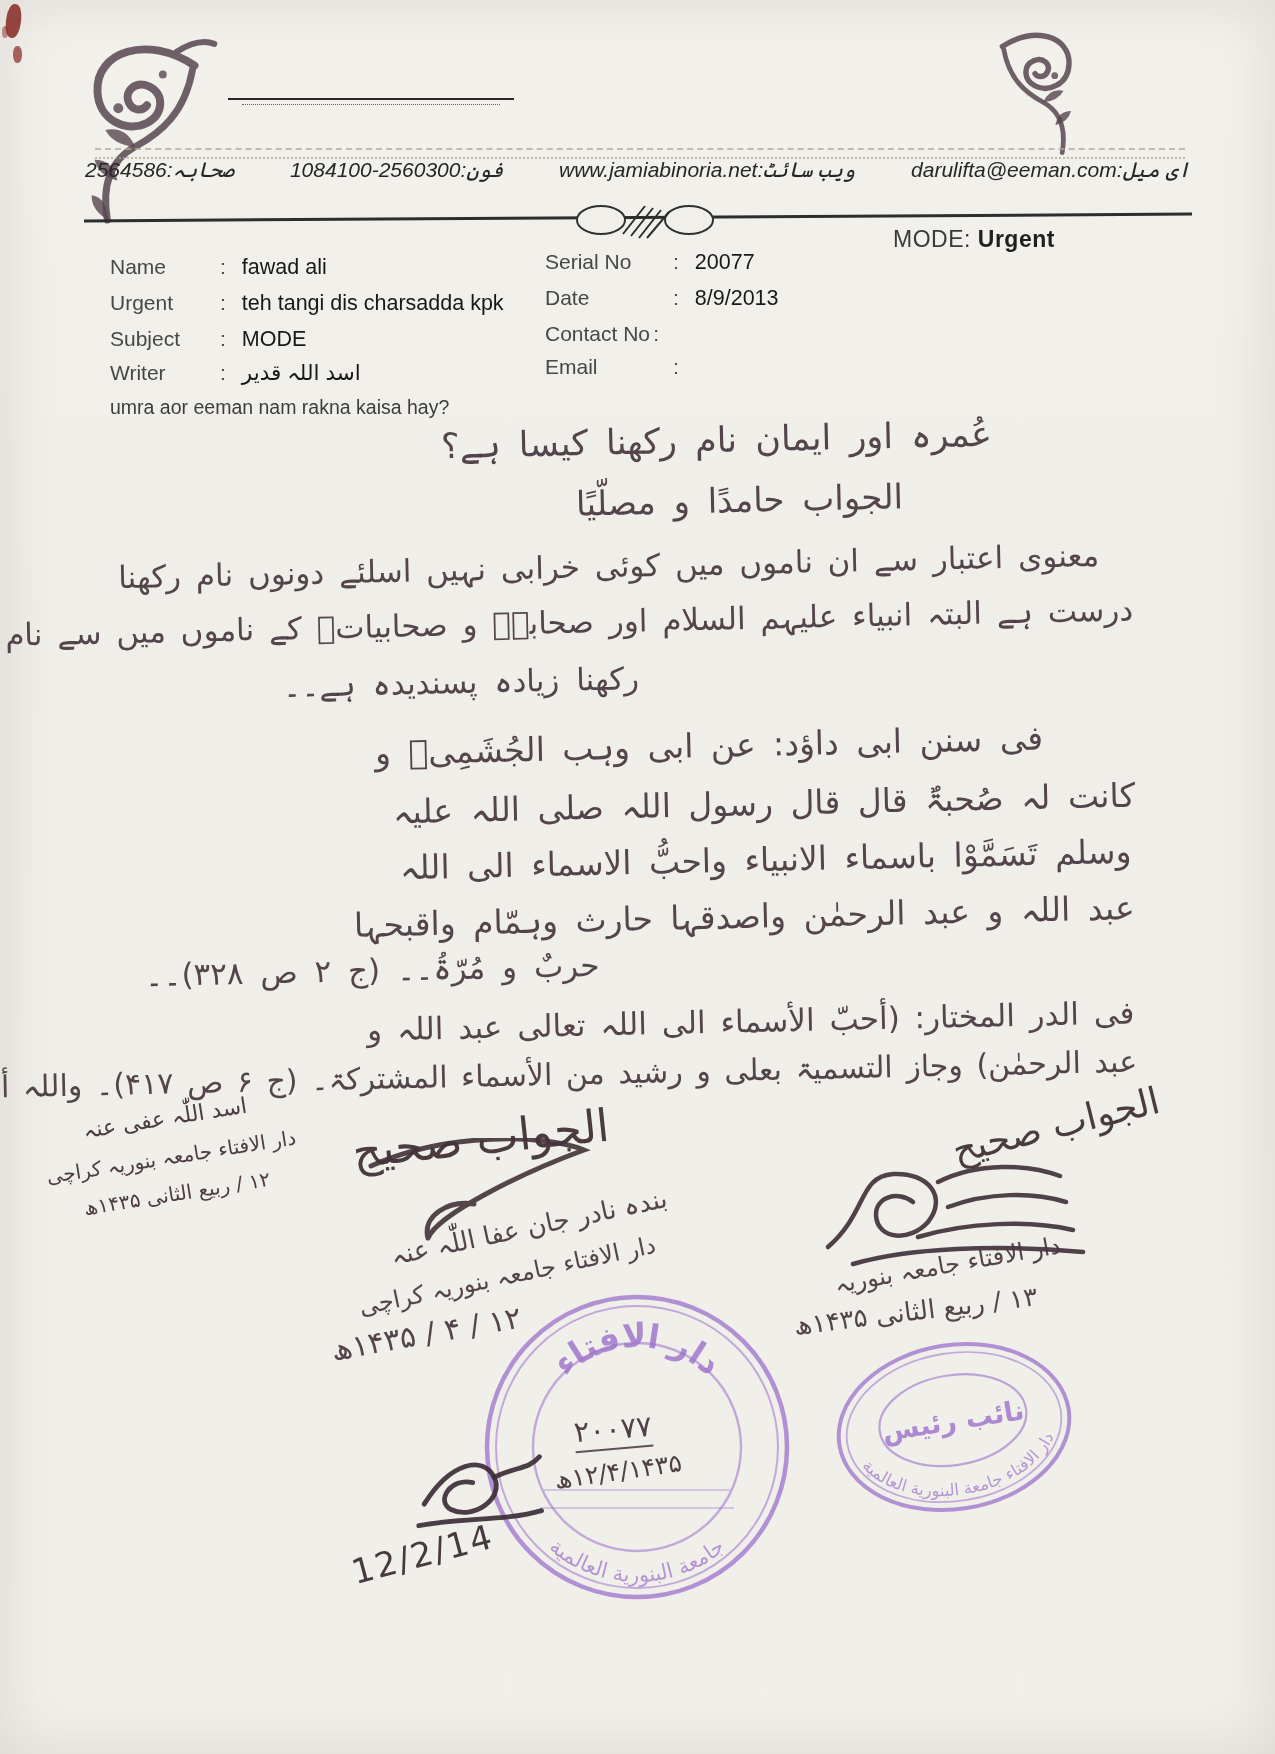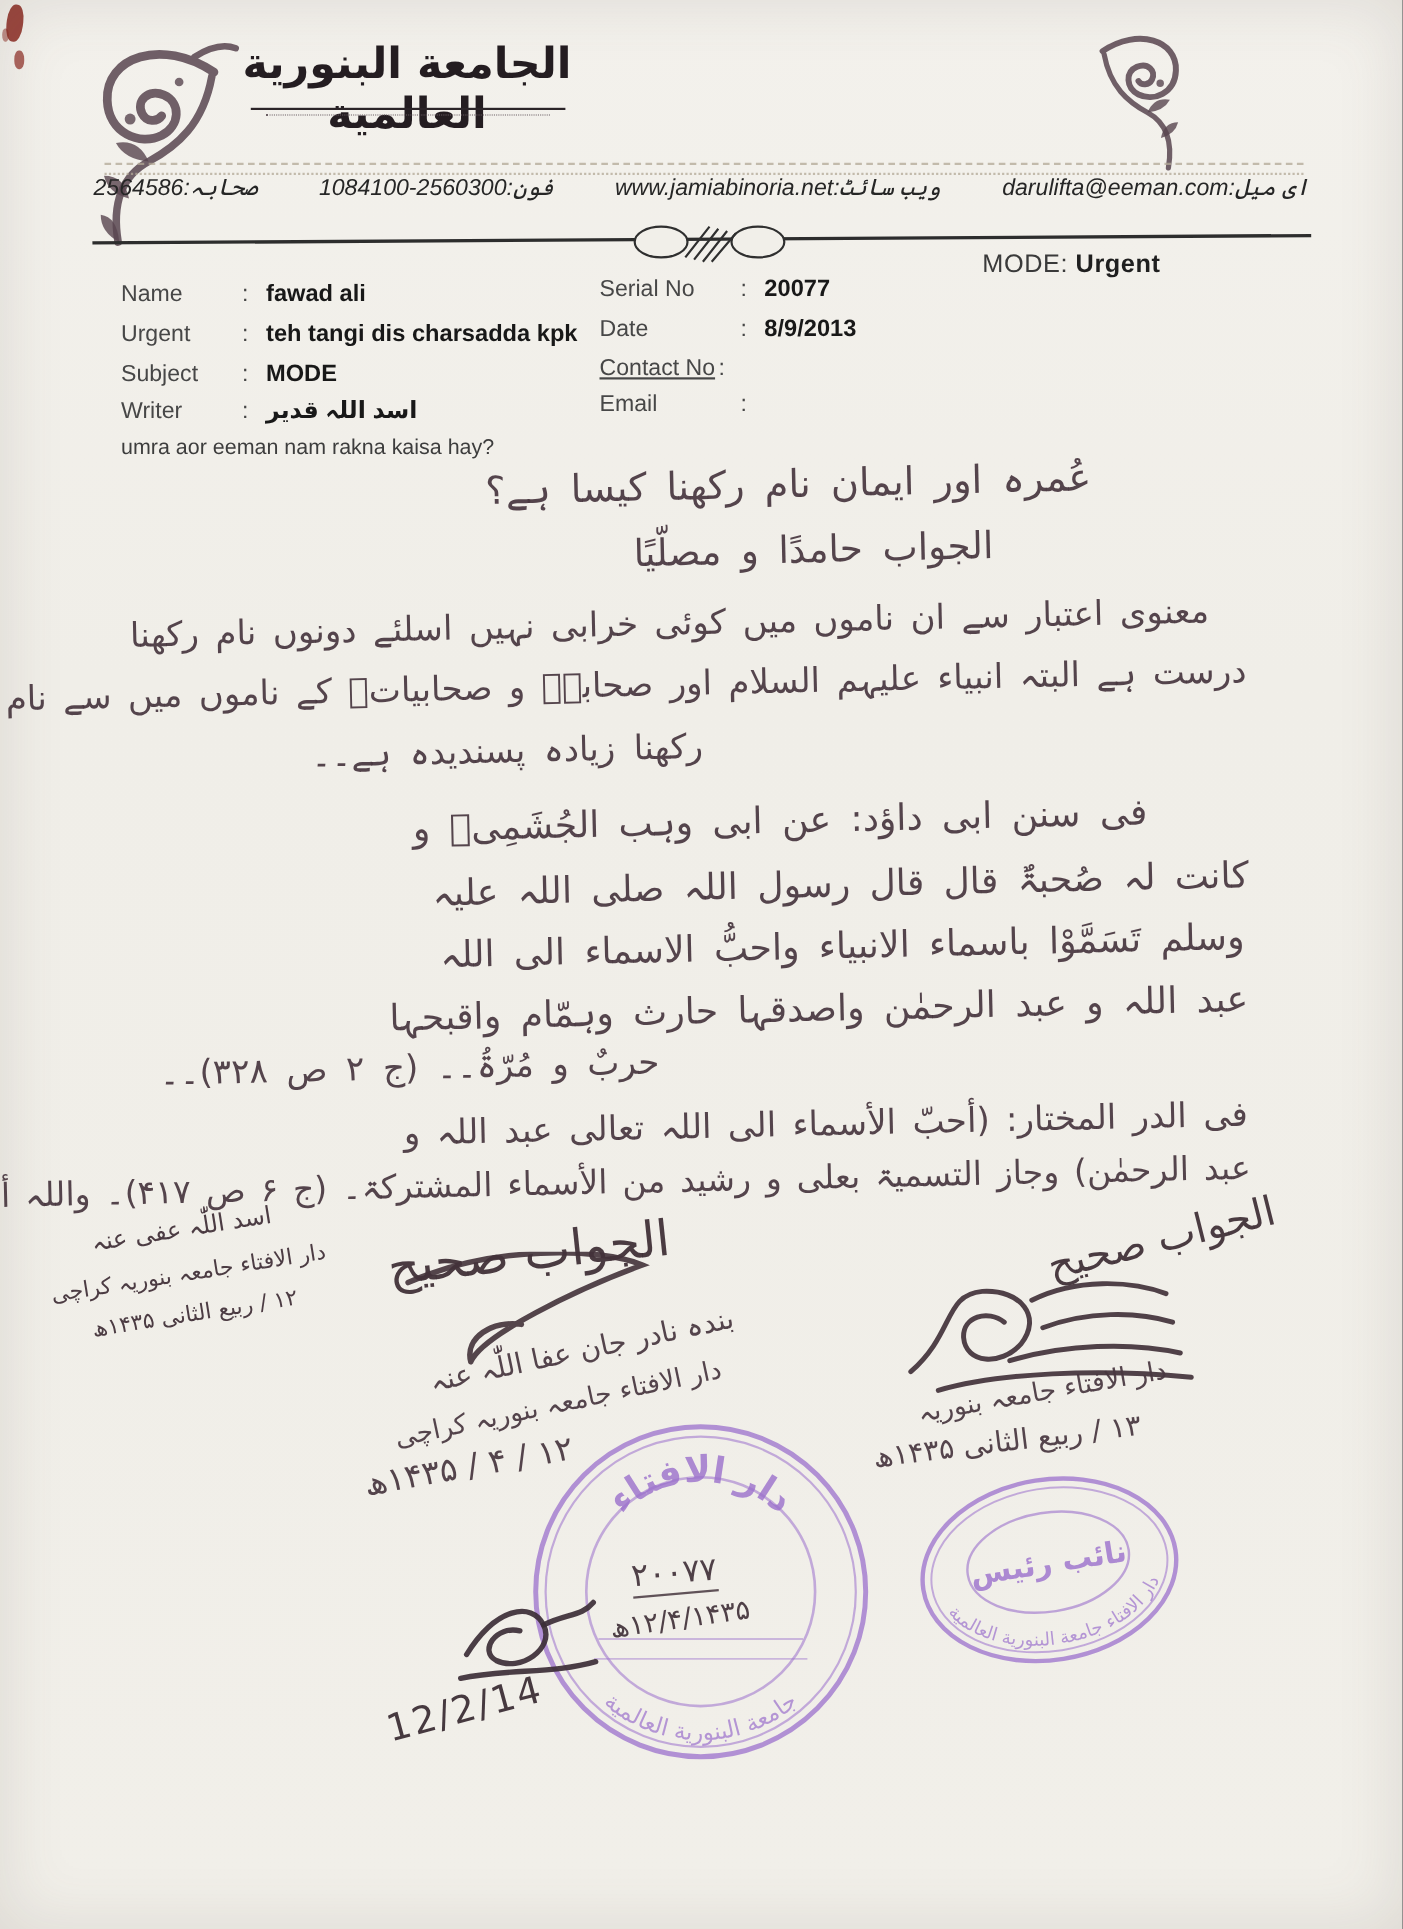--- a/index.html
+++ b/index.html
@@ -42,23 +42,23 @@
   .rule{left:84px;top:216px;width:1108px;height:3px;background:#2d2d2d;
     transform:rotate(-.35deg);}
   .knot{left:575px;top:198px;width:140px;height:44px;}
   .mode{left:893px;top:226px;font-size:23px;color:#3a3a3a;letter-spacing:.5px;}
   .mode b{color:#1f1f1f;margin-top:26px;}
 
   
   .frow{position:absolute;font-size:21px;color:#474747;white-space:nowrap;}
   .frow .lab{display:inline-block;width:100px;}
   .frow .col{display:inline-block;width:26px;text-align:center;}
-  .frow .val{font-weight:bold;color:#181818;font-size:21.5px;}
+  .frow .val{font-weight:normal;color:#181818;font-size:21.5px;}
   .frow.r .lab{width:118px;}
-  .frow.r.tight .lab{width:auto;text-decoration:underline;}
+  .frow.r.tight .lab{width:auto;}
   .frow.r.tight .col{width:12px;}
   .val-urdu{direction:rtl;unicode-bidi:isolate;font-size:22px;}
 
   .question{left:110px;top:396px;font-size:19.5px;color:#3d3d3d;}
 
   
   .hw{position:absolute;direction:rtl;white-space:nowrap;color:rgba(72,55,63,.93);
     font-family:"DejaVu Sans",sans-serif;}
   .ans{font-size:33px;word-spacing:7px;transform:rotate(-1.3deg);}
   .a1{right:283px;top:420px;font-size:35px;}
@@ -132,21 +132,20 @@
       <path d="M118 36 C 70 4, 18 22, 20 62 C 21 92, 50 104, 70 94 C 87 85, 88 64, 72 57 C 58 51, 46 62, 52 74 C 56 82, 66 82, 70 76" stroke-width="8"></path>
       <path d="M116 40 C 108 84, 84 104, 58 118 C 34 131, 24 156, 30 192" stroke-width="7"></path>
     </g>
     <g fill="#594650" opacity=".8">
       <path d="M58 118 q -22 -2 -30 -17 q 21 -4 30 17"></path>
       <path d="M40 152 q -19 -5 -23 -21 q 19 0 23 21"></path>
       <circle cx="41" cy="79" r="5"></circle>
     </g>
   </svg>
 
-  <div class="abs org-callig">الجامعة البنورية العالمية</div>
   <div class="abs org-underline"></div>
   <div class="abs org-underline2"></div>
 
   <div class="abs squiggle"></div>
 
   <div class="abs contact-row">
     <span>ای میل:darulifta@eeman.com</span>
     <span>ویب سائٹ:www.jamiabinoria.net</span>
     <span>فون:2560300-1084100</span>
     <span>صحابہ:2564586</span>

